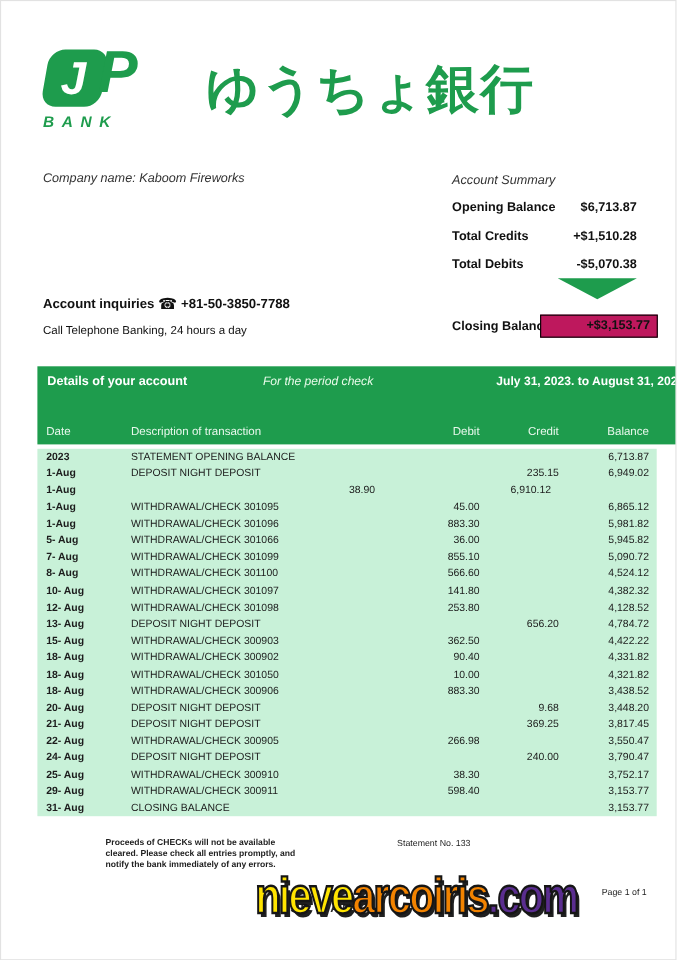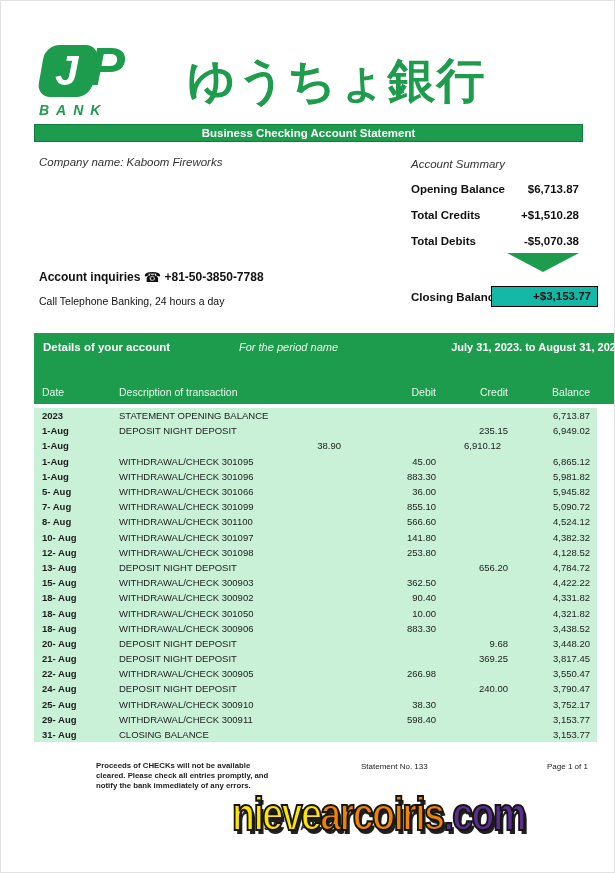--- a/index.html
+++ b/index.html
@@ -29,40 +29,40 @@
 
   .summary-title{position:absolute;left:410px;top:157px;font-style:italic;font-size:11.5px;color:#333;}
   .summary-rows{position:absolute;left:410px;top:182px;width:168px;}
   .summary-row{display:flex;justify-content:space-between;height:14px;margin-bottom:12px;font-size:11.5px;}
   .summary-row .lbl{font-weight:bold;}
   .summary-row .val{font-weight:bold;text-align:right;}
   .arrow-down{position:absolute;left:506px;top:252px;width:0;height:0;
               border-left:36px solid transparent;border-right:36px solid transparent;border-top:19px solid var(--green);}
   .closing-label{position:absolute;left:410px;top:290px;font-weight:bold;font-size:11.5px;}
   .closing-box{position:absolute;left:490px;top:285px;width:107px;height:21px;border:1.5px solid #000;
-               font-weight:bold;font-size:11.5px;text-align:right;line-height:19px;padding-right:6px;background:#14b8a6;}
+               font-weight:bold;font-size:11.5px;text-align:right;line-height:19px;padding-right:6px;background:#be185d;}
 
   
   .band{position:absolute;left:33px;top:332px;width:597px;height:71px;background:var(--green);color:#fff;}
   .band-title{position:absolute;left:9px;top:8px;font-weight:bold;font-size:11.5px;}
   .band-period-label{position:absolute;left:205px;top:8px;font-style:italic;font-size:11px;color:#eafceb;}
   .band-period{position:absolute;right:9px;top:8px;font-weight:bold;font-size:11px;}
   .cols, .tx-row{display:grid;grid-template-columns:85px 222px 95px 72px 89px;}
   .cols{position:absolute;left:0;bottom:6px;width:100%;font-size:10.5px;color:#e8f8ec;}
   .c-date{padding-left:8px;text-align:left;}
   .c-num{text-align:right;}
   .c-bal{padding-right:7px;margin-left:12px;}
   .tx-body{position:absolute;left:33px;top:407px;width:563px;background:var(--light-green);}
   .tx-row{height:15.2px;align-items:center;font-size:9.5px;color:#1c1c1c;}
   .tx-row .c-date{font-weight:bold;}
 
   
   .notice{position:absolute;left:95px;top:760px;width:240px;font-size:7.8px;line-height:10px;color:#222;z-index:1;font-weight:bold;}
   .stmt-no{position:absolute;left:360px;top:761px;font-size:8px;color:#222;z-index:1;}
-  .page-no{position:absolute;left:546px;top:761px;font-size:8px;color:#222;z-index:1;}
+  .page-no{position:absolute;left:546px;top:806px;font-size:8px;color:#222;z-index:1;}
   .jp-bank-footer{position:absolute;left:263px;top:819px;font-size:11px;font-weight:bold;letter-spacing:3px;color:#2b2b2b;z-index:2;}
 
   .watermark{position:absolute;left:231px;top:786px;z-index:5;font-weight:bold;font-size:46px;letter-spacing:-2px;
              transform:scaleX(0.82);transform-origin:left center;white-space:nowrap;
              -webkit-text-stroke:2.2px #151515;text-shadow:3px 4px 0 rgba(20,20,20,0.95);}
   .wm-1{color:var(--watermark-yellow);}
   .wm-2{color:var(--watermark-orange);}
   .wm-3{color:var(--watermark-purple);}
 </style>
 </head>
@@ -71,21 +71,20 @@
 <div class="page">
 
   <div class="logo">
     <div class="logo-shape"></div>
     <span class="logo-j">J</span>
     <span class="logo-p">P</span>
     <span class="logo-bank">BANK</span>
   </div>
   <div class="bank-name">ゆうちょ銀行</div>
 
-  <div class="banner">Business Checking Account Statement</div>
 
   <div class="company">Company name: Kaboom Fireworks</div>
   <div class="inquiries">
     <span>Account inquiries</span>
     <span class="phone-icon">☎</span>
     <span>+81-50-3850-7788</span>
   </div>
   <div class="tel-banking">Call Telephone Banking, 24 hours a day</div>
 
   <div class="summary-title">Account Summary</div>
@@ -105,21 +104,21 @@
         <span class="lbl">Total Debits</span>
         <span class="val">-$5,070.38</span>
       </div>
     </div>
   <div class="arrow-down"></div>
   <div class="closing-label">Closing Balance</div>
   <div class="closing-box">+$3,153.77</div>
 
   <div class="band">
     <span class="band-title">Details of your account</span>
-    <span class="band-period-label">For the period name</span>
+    <span class="band-period-label">For the period check</span>
     <span class="band-period">July 31, 2023. to August 31, 2023</span>
     <div class="cols">
       <span class="c-date">Date</span>
       <span>Description of transaction</span>
       <span class="c-num">Debit</span>
       <span class="c-num">Credit</span>
       <span class="c-num c-bal">Balance</span>
     </div>
   </div>
 

